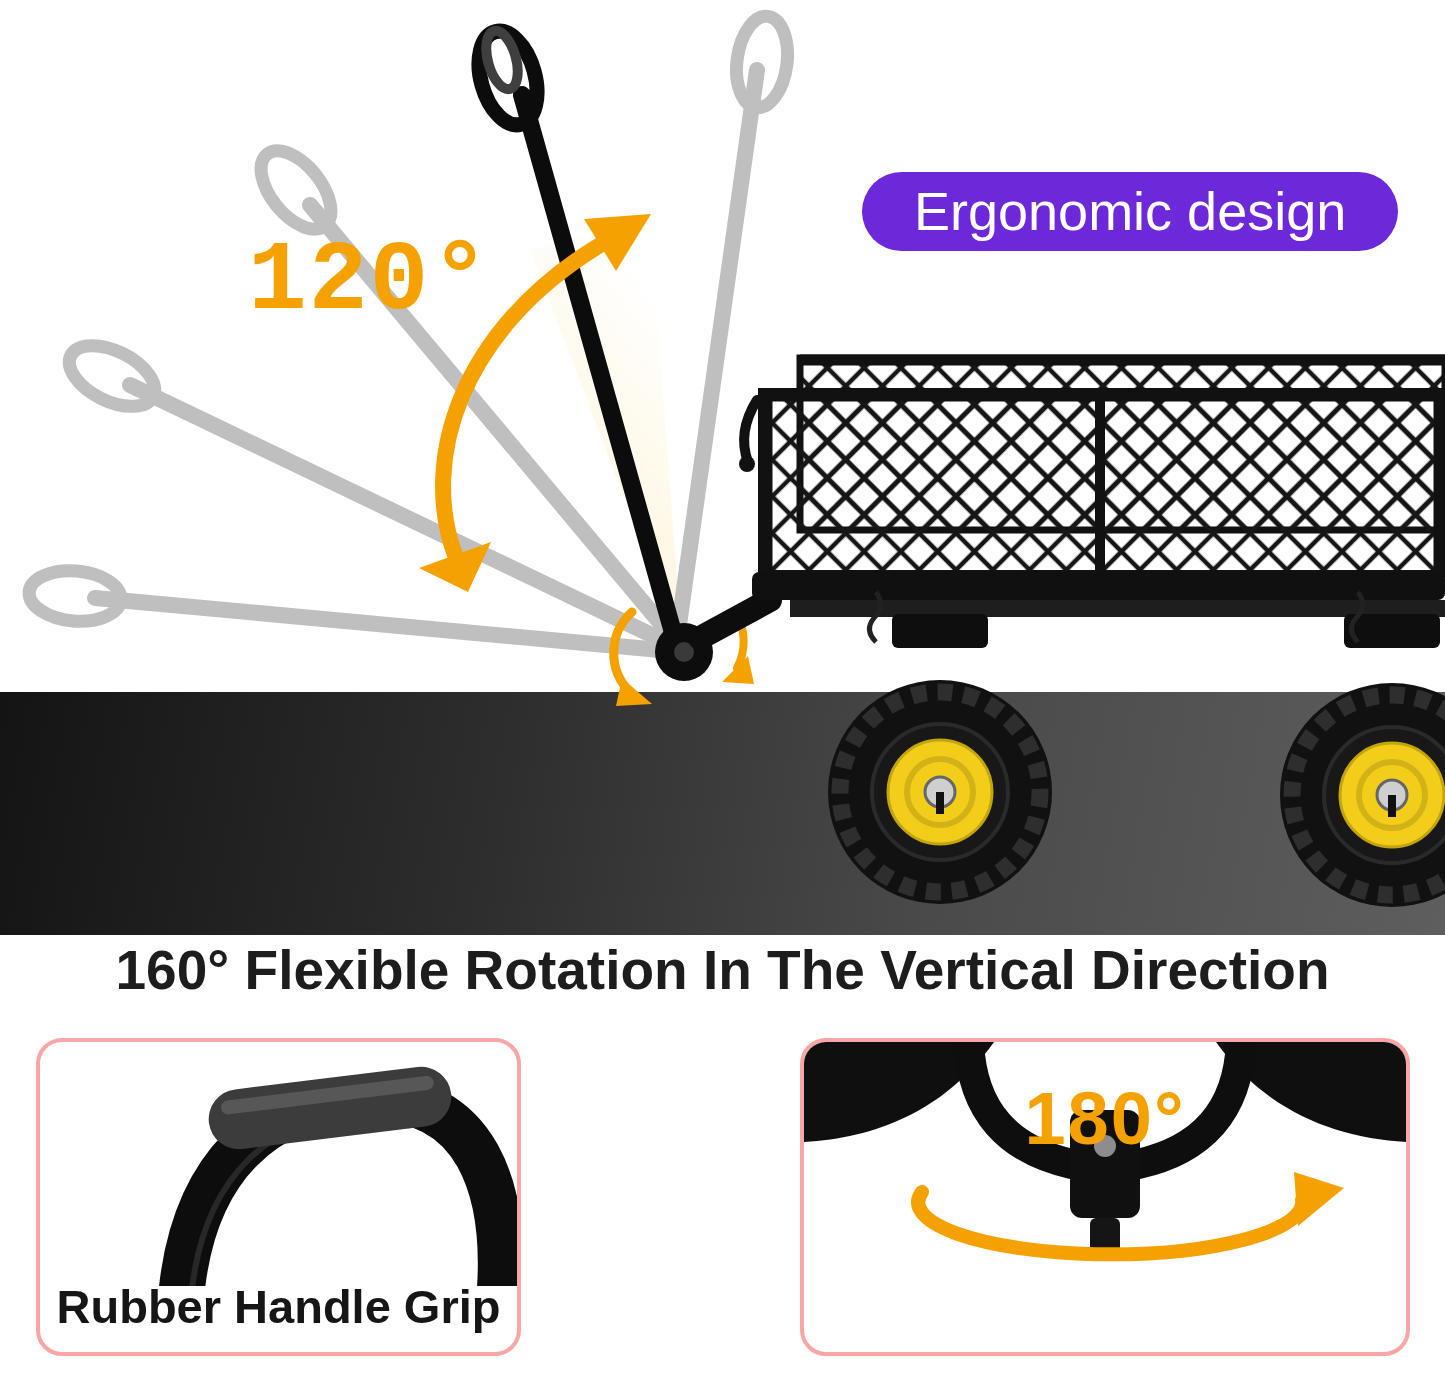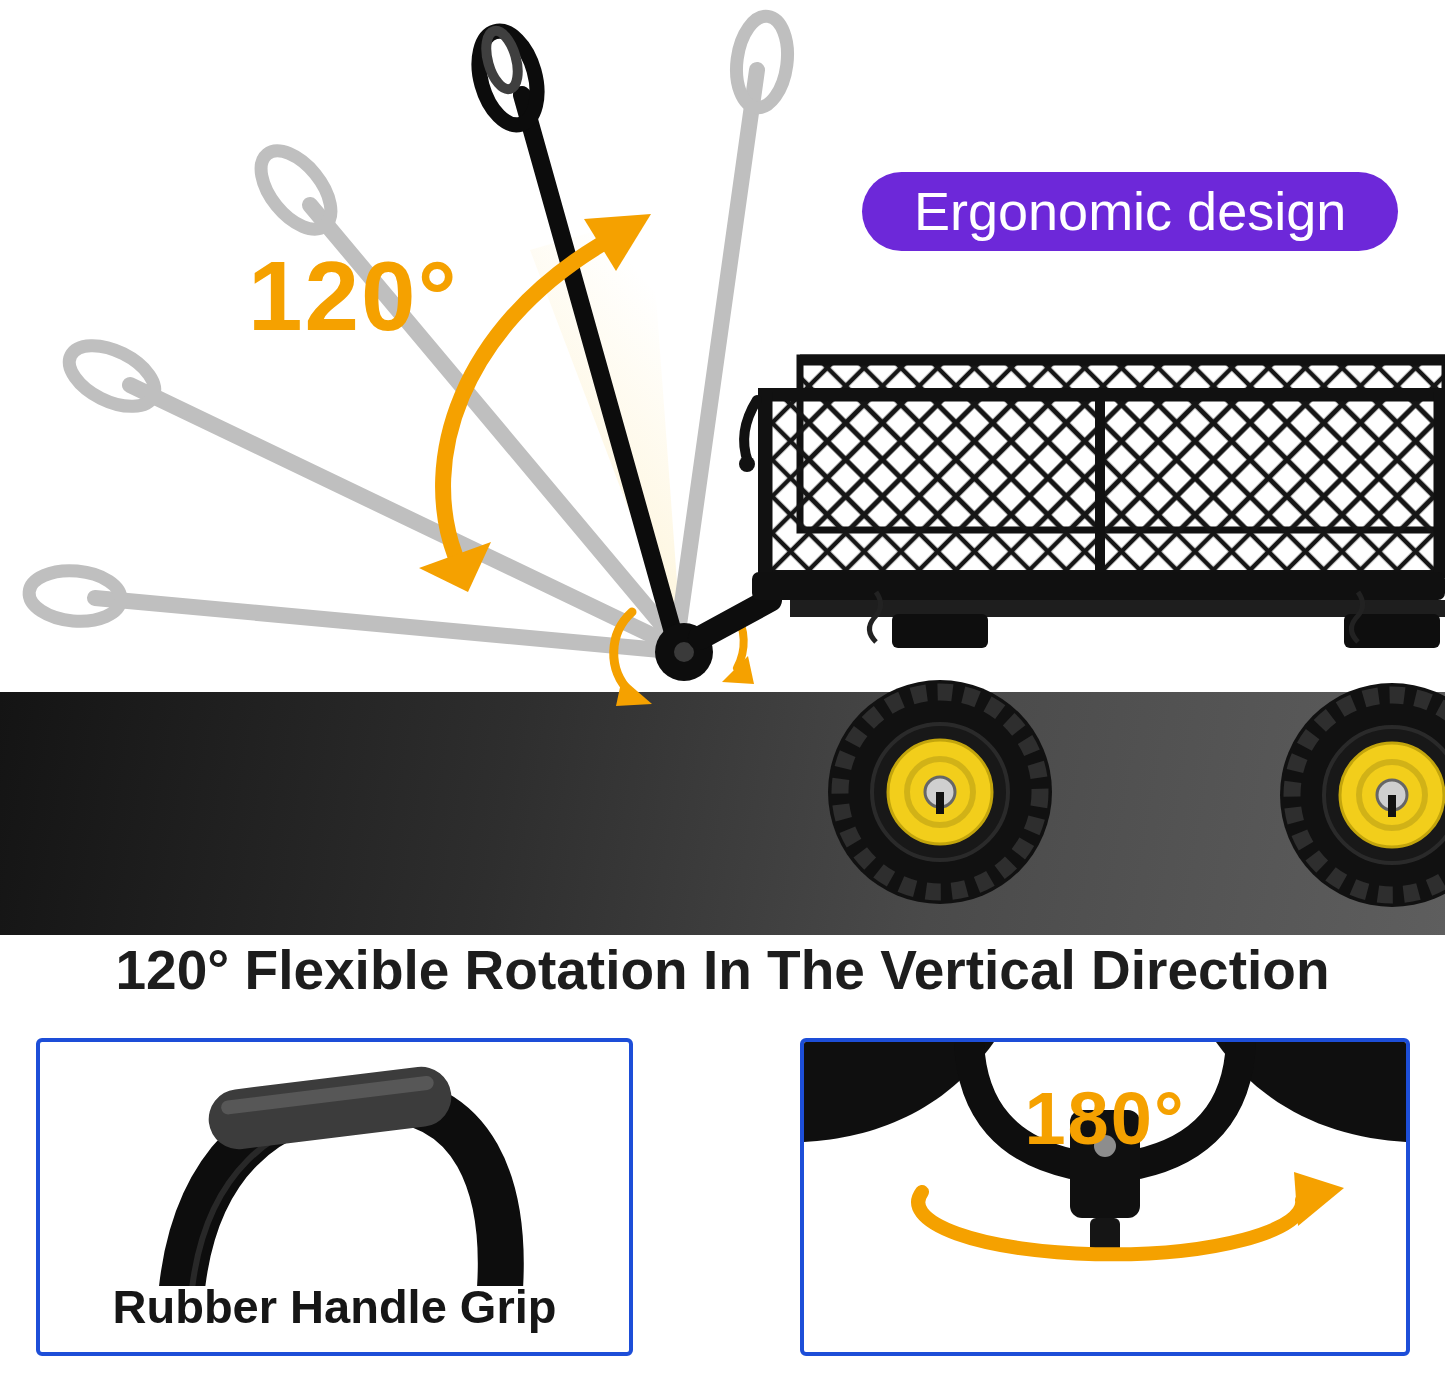--- a/index.html
+++ b/index.html
@@ -16,36 +16,36 @@
     position:absolute;left:88px;top:702px;z-index:3;color:#ffffff;
     font-weight:800;font-size:96px;line-height:1.12;letter-spacing:2px;
   }
   
   .badge{
     position:absolute;left:862px;top:172px;z-index:3;
     background:#6d28d9;color:#ffffff;border-radius:46px;
     padding:10px 52px;font-size:54px;font-weight:500;line-height:1.1;
   }
   .angle-label{
-    position:absolute;left:248px;top:240px;z-index:3;
-    color:#F5A100;font-size:98px;font-weight:700;letter-spacing:2px;
+    position:absolute;left:248px;top:226px;z-index:3;
+    color:#F5A100;font-size:98px;font-weight:700;letter-spacing:2px;font-family:Liberation Mono, monospace;
   }
   .illustration{position:absolute;left:0;top:0;z-index:2;}
   
   .subtitle{
     position:absolute;left:0;top:938px;width:1445px;z-index:3;text-align:center;
     font-size:55px;font-weight:600;color:#1d1d1d;
   }
   
   .card{
     position:absolute;top:1038px;height:318px;background:#ffffff;
-    border:4px solid #1d4ed8;border-radius:6px;overflow:hidden;z-index:3;
+    border:4px solid #fca5a5;border-radius:26px;overflow:hidden;z-index:3;
     box-sizing:border-box;
   }
-  .card.grip{left:36px;width:597px;}
+  .card.grip{left:36px;width:485px;}
   .card.pivot{left:800px;width:610px;}
   .card svg{display:block;}
   .caption{
     position:absolute;left:0;width:100%;text-align:center;
     font-weight:700;color:#161616;
   }
   .grip .caption{bottom:18px;font-size:47px;}
   .pivot .caption{bottom:14px;font-size:42px;line-height:1.12;}
   .pivot-angle{
     position:absolute;left:0;top:34px;width:100%;text-align:center;
@@ -160,21 +160,21 @@
         <circle cx="1392" cy="795" r="15" fill="#cfcfcf" stroke="#666" stroke-width="3"></circle>
         <rect x="1388" y="795" width="8" height="22" fill="#111"></rect>
       </g>
     </g>
   </svg>
 
   <div class="badge">Ergonomic design</div>
 
   <div class="angle-label">120°</div>
 
-  <div class="subtitle">120° Flexible Rotation In The Vertical Direction</div>
+  <div class="subtitle">160° Flexible Rotation In The Vertical Direction</div>
 
   <div class="card grip">
     <svg width="593" height="244" viewBox="0 0 593 244">
       <path d="M140 270 C148 120 230 58 330 56 C432 54 472 140 458 270" stroke="#0d0d0d" stroke-width="46" fill="none" stroke-linecap="round"></path>
       <path d="M150 270 C158 130 236 72 330 70" stroke="#3a3a3a" stroke-width="6" fill="none" opacity="0.6"></path>
       <rect x="168" y="36" width="244" height="60" rx="30" fill="#3c3c3c" transform="rotate(-7 290 66)"></rect>
       <rect x="182" y="46" width="214" height="14" rx="7" fill="#575757" transform="rotate(-7 290 66)"></rect>
     </svg>
     <div class="caption">Rubber Handle Grip</div>
   </div>

